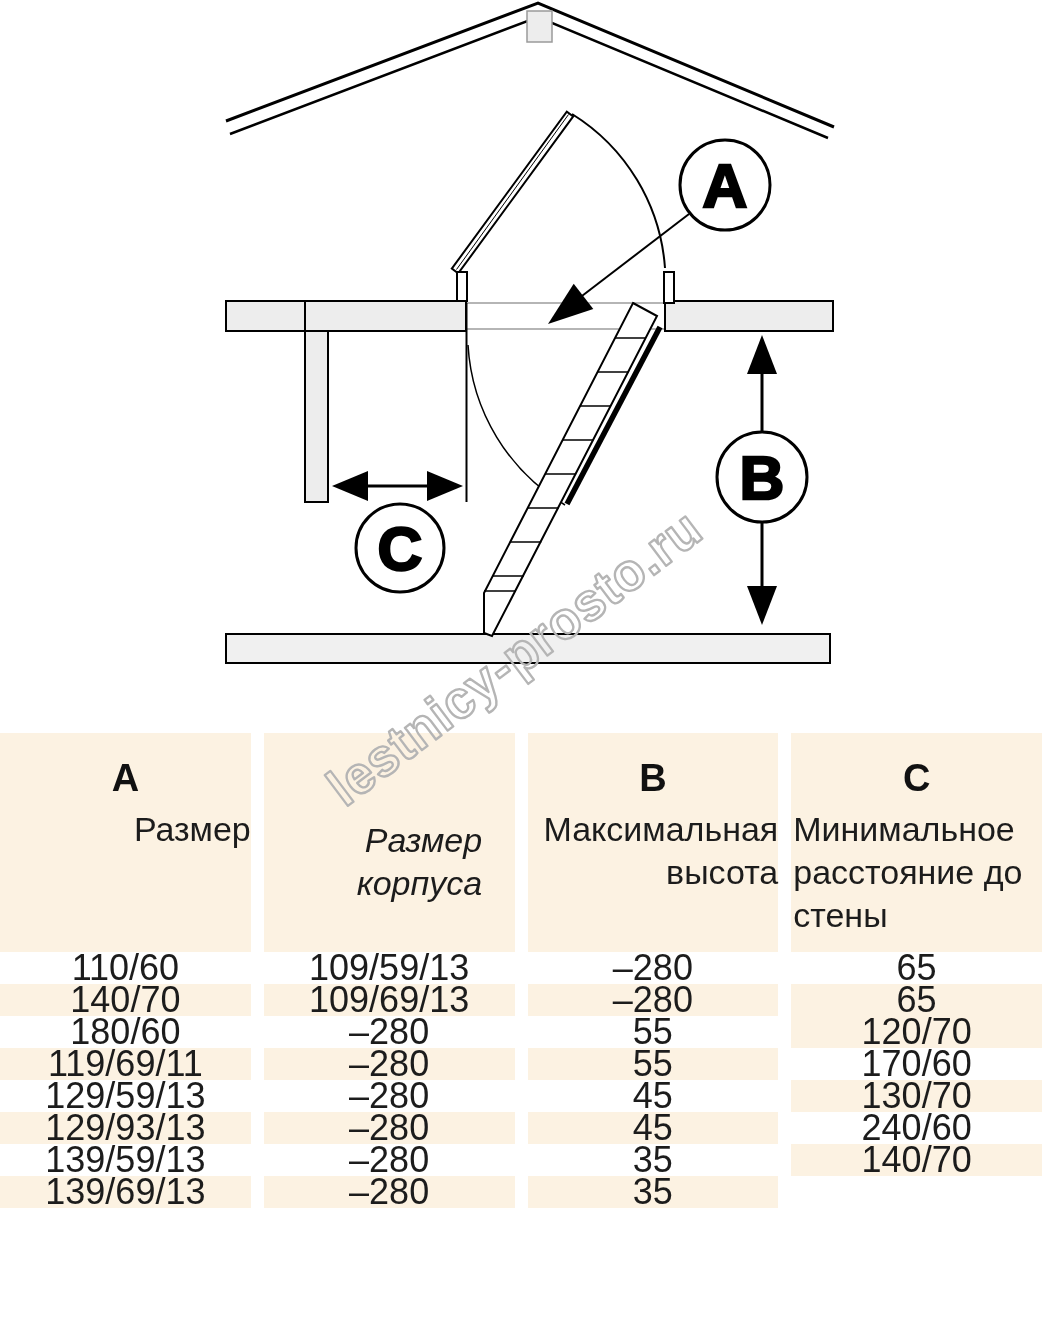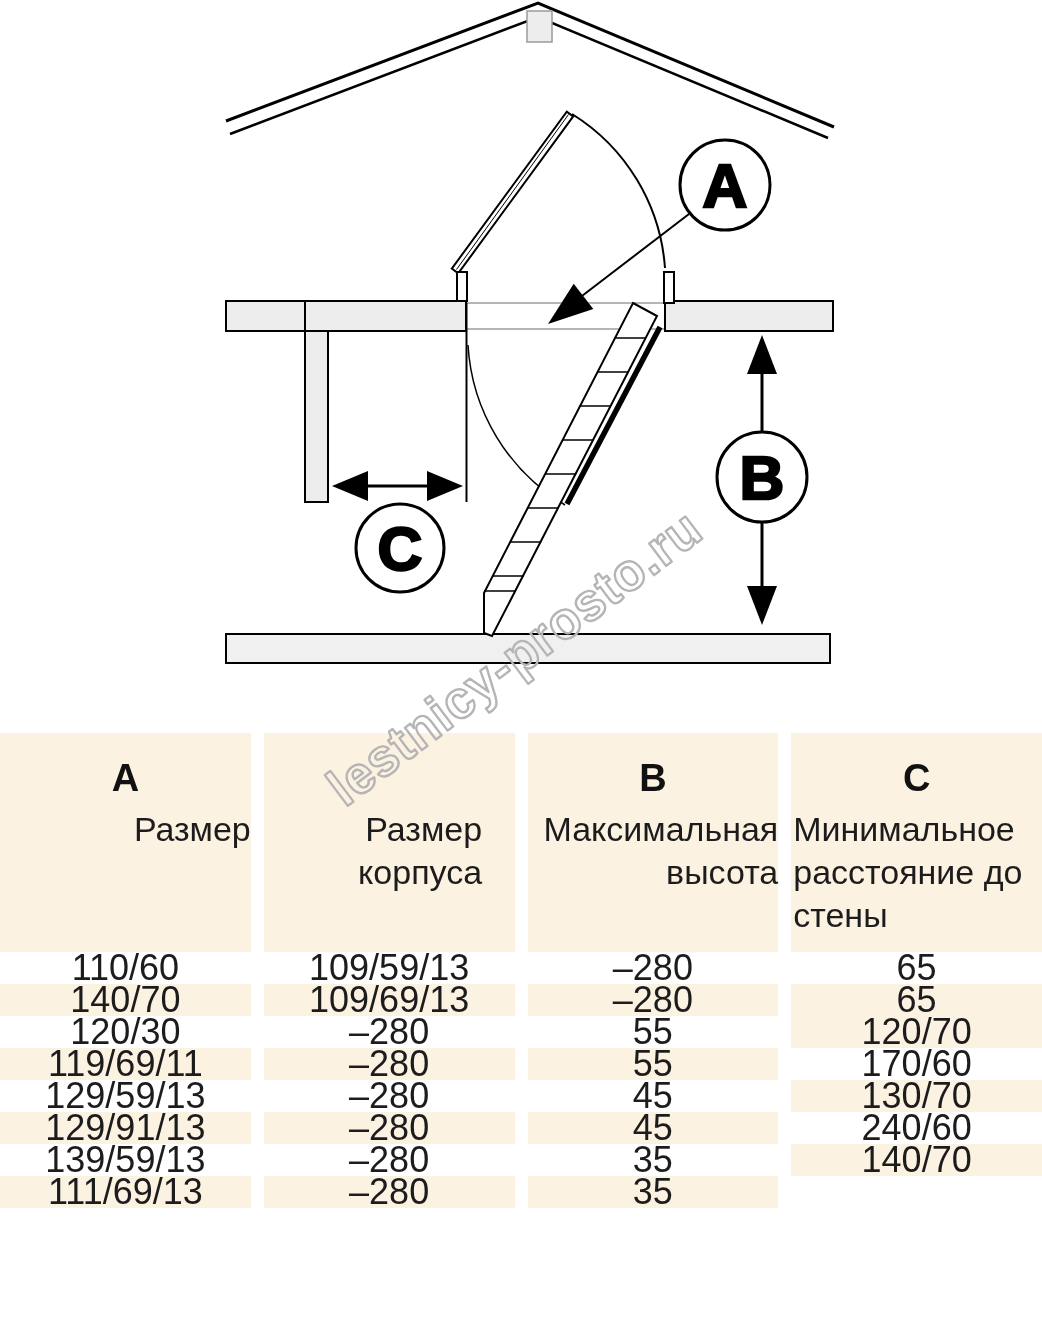--- a/index.html
+++ b/index.html
@@ -6,21 +6,21 @@
   body{width:1042px;height:1340px;position:relative;overflow:hidden;
        font-family:"Liberation Sans", sans-serif;color:#1a1a1a;}
   .stage{position:absolute;inset:0;width:1042px;height:1340px;}
   .diagram-svg{position:absolute;left:0;top:0;}
   
   .spec-table{position:absolute;left:0;top:733px;width:1042px;
     display:grid;grid-template-columns:repeat(4,1fr);column-gap:13px;row-gap:0;}
   .hcell{height:219px;box-sizing:border-box;padding-top:22px;text-align:center;}
   .hcell .letter{font-size:38px;font-weight:bold;line-height:46px;height:46px;color:#111;}
   .hcell .title{margin-top:7px;font-size:34px;line-height:43px;color:#1c1c1c;text-align:right;}
-  .hcell.c2 .title{max-width:186px;margin-left:auto;margin-right:auto;margin-top:7px;}
+  .hcell.c2 .title{max-width:186px;margin-left:auto;margin-right:auto;margin-top:18px;font-style:italic;}
   .hcell.c3 .title,.hcell.c4 .title{text-align:left;}
   .hcell.c3 .title{padding-left:12px;padding-right:0;text-align:right;}
   .hcell.c4 .title{padding-left:2px;padding-right:0;}
   .dcell{height:32px;display:flex;align-items:center;justify-content:center;
          font-size:36px;color:#1c1c1c;box-sizing:border-box;}
   .stripe{background:#FCF2E2;}
   
   .watermark-svg{position:absolute;left:0;top:0;pointer-events:none;z-index:50;}
 </style>
 </head>
@@ -110,46 +110,46 @@
     <div class="dcell">110/60</div>
     <div class="dcell">109/59/13</div>
     <div class="dcell">–280</div>
     <div class="dcell">65</div>
 
     <div class="dcell stripe">140/70</div>
     <div class="dcell stripe">109/69/13</div>
     <div class="dcell stripe">–280</div>
     <div class="dcell stripe">65</div>
 
-    <div class="dcell">120/30</div>
+    <div class="dcell">180/60</div>
     <div class="dcell">–280</div>
     <div class="dcell">55</div>
 
     <div class="dcell stripe">120/70</div>
     <div class="dcell stripe">119/69/11</div>
     <div class="dcell stripe">–280</div>
     <div class="dcell stripe">55</div>
 
     <div class="dcell">170/60</div>
     <div class="dcell">129/59/13</div>
     <div class="dcell">–280</div>
     <div class="dcell">45</div>
 
     <div class="dcell stripe">130/70</div>
-    <div class="dcell stripe">129/91/13</div>
+    <div class="dcell stripe">129/93/13</div>
     <div class="dcell stripe">–280</div>
     <div class="dcell stripe">45</div>
 
     <div class="dcell">240/60</div>
     <div class="dcell">139/59/13</div>
     <div class="dcell">–280</div>
     <div class="dcell">35</div>
 
     <div class="dcell stripe">140/70</div>
-    <div class="dcell stripe">111/69/13</div>
+    <div class="dcell stripe">139/69/13</div>
     <div class="dcell stripe">–280</div>
     <div class="dcell stripe">35</div>
   </div>
 
   <svg class="watermark-svg" width="1042" height="1340" viewBox="0 0 1042 1340">
     <text x="345" y="808" transform="rotate(-37 345 808)" font-size="53" font-weight="bold" letter-spacing="1" textLength="452" lengthAdjust="spacingAndGlyphs" fill="none" stroke="#b5b5b5" stroke-width="2.4" stroke-linejoin="round">lestnicy-prosto.ru</text>
   </svg>
 
 </div>
 

